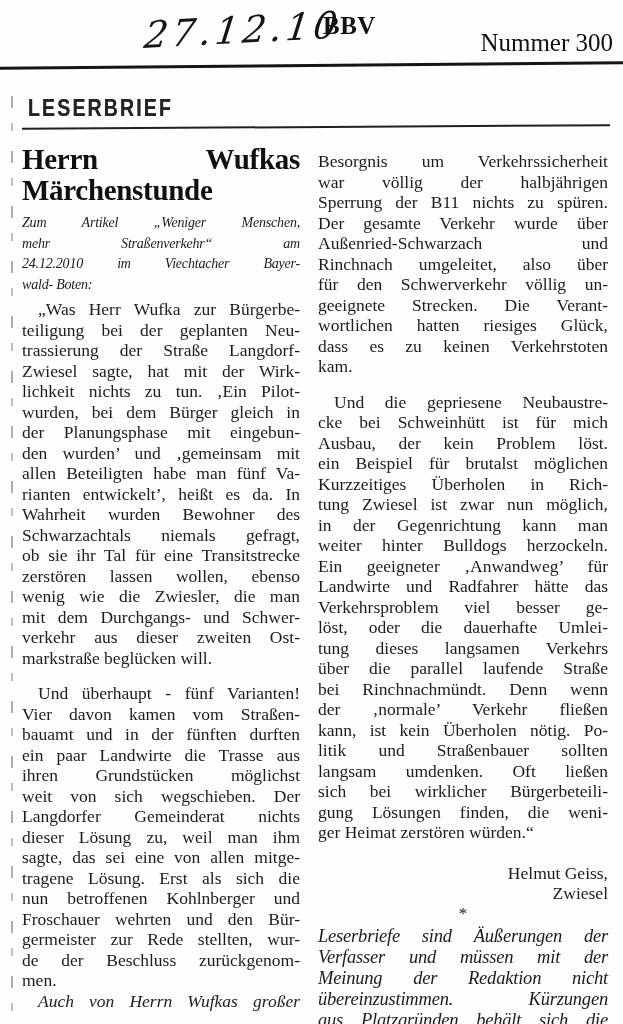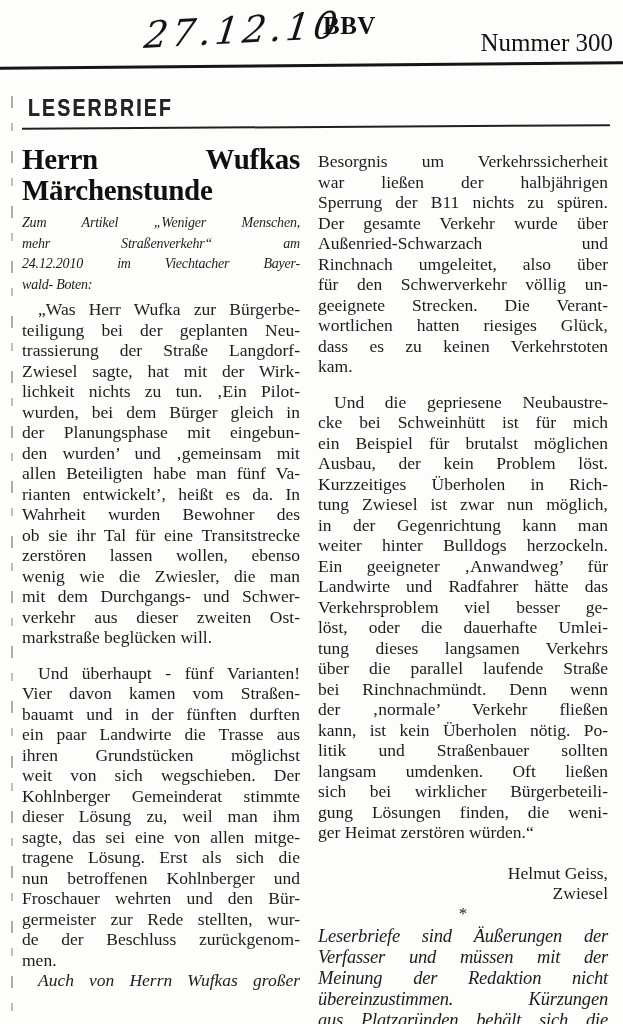--- a/index.html
+++ b/index.html
@@ -129,68 +129,69 @@
           <div class="tline">teiligung bei der geplanten Neu-</div>
           <div class="tline">trassierung der Straße Langdorf-</div>
           <div class="tline">Zwiesel sagte, hat mit der Wirk-</div>
           <div class="tline">lichkeit nichts zu tun. ‚Ein Pilot-</div>
           <div class="tline">wurden, bei dem Bürger gleich in</div>
           <div class="tline">der Planungsphase mit eingebun-</div>
           <div class="tline">den wurden’ und ‚gemeinsam mit</div>
           <div class="tline">allen Beteiligten habe man fünf Va-</div>
           <div class="tline">rianten entwickelt’, heißt es da. In</div>
           <div class="tline">Wahrheit wurden Bewohner des</div>
+          <div class="tline">Schwarzachtals niemals gefragt,</div>
           <div class="tline">ob sie ihr Tal für eine Transitstrecke</div>
           <div class="tline">zerstören lassen wollen, ebenso</div>
           <div class="tline">wenig wie die Zwiesler, die man</div>
           <div class="tline">mit dem Durchgangs- und Schwer-</div>
           <div class="tline">verkehr aus dieser zweiten Ost-</div>
           <div class="tline tline-last">markstraße beglücken will.</div>
         </div>
       <div class="jpara indent gap">
           <div class="tline">Und überhaupt - fünf Varianten!</div>
           <div class="tline">Vier davon kamen vom Straßen-</div>
           <div class="tline">bauamt und in der fünften durften</div>
           <div class="tline">ein paar Landwirte die Trasse aus</div>
           <div class="tline">ihren Grundstücken möglichst</div>
           <div class="tline">weit von sich wegschieben. Der</div>
-          <div class="tline">Kohlnberger Gemeinderat stimmte</div>
+          <div class="tline">Langdorfer Gemeinderat nichts</div>
           <div class="tline">dieser Lösung zu, weil man ihm</div>
           <div class="tline">sagte, das sei eine von allen mitge-</div>
           <div class="tline">tragene Lösung. Erst als sich die</div>
           <div class="tline">nun betroffenen Kohlnberger und</div>
           <div class="tline">Froschauer wehrten und den Bür-</div>
           <div class="tline">germeister zur Rede stellten, wur-</div>
           <div class="tline">de der Beschluss zurückgenom-</div>
           <div class="tline tline-last">men.</div>
         </div>
       <div class="jpara indent cont">
           <div class="tline tline-last">Auch von Herrn Wufkas großer</div>
         </div>
     </div>
 
     <div class="col col-right">
       <div class="jpara">
           <div class="tline">Besorgnis um Verkehrssicherheit</div>
-          <div class="tline">war ließen der halbjährigen</div>
+          <div class="tline">war völlig der halbjährigen</div>
           <div class="tline">Sperrung der B11 nichts zu spüren.</div>
           <div class="tline">Der gesamte Verkehr wurde über</div>
           <div class="tline">Außenried-Schwarzach und</div>
           <div class="tline">Rinchnach umgeleitet, also über</div>
           <div class="tline">für den Schwerverkehr völlig un-</div>
           <div class="tline">geeignete Strecken. Die Verant-</div>
           <div class="tline">wortlichen hatten riesiges Glück,</div>
           <div class="tline">dass es zu keinen Verkehrstoten</div>
           <div class="tline tline-last">kam.</div>
         </div>
       <div class="jpara indent gap">
           <div class="tline">Und die gepriesene Neubaustre-</div>
           <div class="tline">cke bei Schweinhütt ist für mich</div>
+          <div class="tline">Ausbau, der kein Problem löst.</div>
           <div class="tline">ein Beispiel für brutalst möglichen</div>
-          <div class="tline">Ausbau, der kein Problem löst.</div>
           <div class="tline">Kurzzeitiges Überholen in Rich-</div>
           <div class="tline">tung Zwiesel ist zwar nun möglich,</div>
           <div class="tline">in der Gegenrichtung kann man</div>
           <div class="tline">weiter hinter Bulldogs herzockeln.</div>
           <div class="tline">Ein geeigneter ‚Anwandweg’ für</div>
           <div class="tline">Landwirte und Radfahrer hätte das</div>
           <div class="tline">Verkehrsproblem viel besser ge-</div>
           <div class="tline">löst, oder die dauerhafte Umlei-</div>
           <div class="tline">tung dieses langsamen Verkehrs</div>
           <div class="tline">über die parallel laufende Straße</div>

